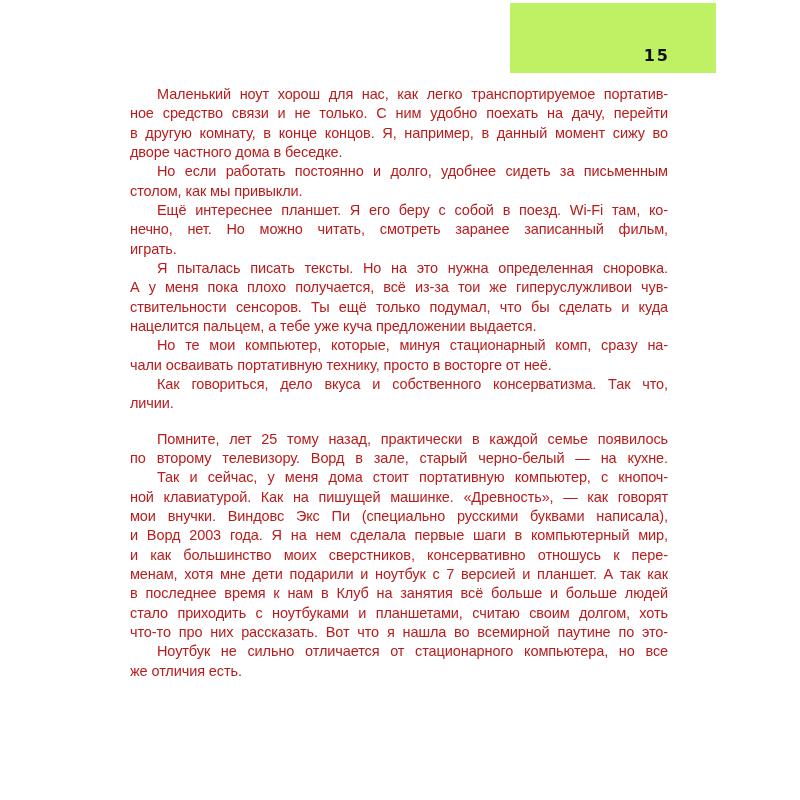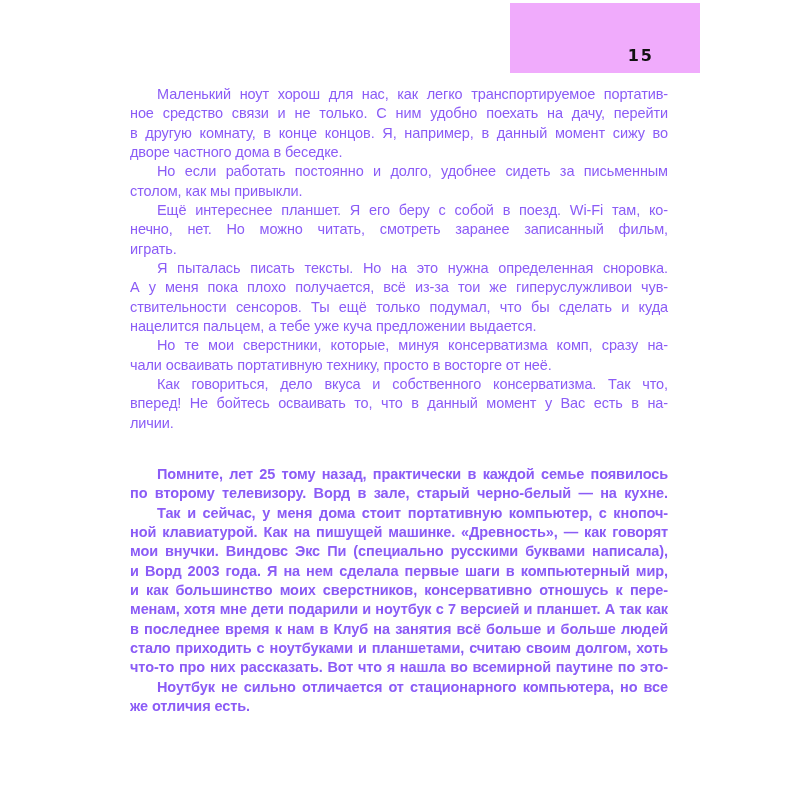--- a/index.html
+++ b/index.html
@@ -35,63 +35,61 @@
   .text-block {
     position: absolute;
     left: 130px;
     top: 85px;
     width: 538px;
     font-size: 14.5px;
     color: #222222;
     letter-spacing: -0.1px;
   }
   .section + .section {
-    margin-top: 32px;
-    font-weight: bold;
+    margin-top: 16px;
   }
   .line {
     height: 19.33px;
     line-height: 19.33px;
     text-align: justify;
     text-align-last: justify;
     white-space: normal;
   }
   .line.last {
     text-align-last: left;
   }
   .line.first {
     text-indent: 27px;
   }
 </style>
 </head>
 <body style="background: rgb(255, 255, 255);">
 
-<div class="header-box" style="background: #f0abfc;">
+<div class="header-box" style="background: #bef264; padding-left: 16px;">
   <span class="page-number" style="color: rgb(17, 17, 17);">15</span>
 </div>
 
-<div class="text-block" style="color: #8b5cf6;">
+<div class="text-block" style="color: #b91c1c;">
     <div class="section">
       <div class="line first">Маленький ноут хорош для нас, как легко транспортируемое портатив-</div>
       <div class="line">ное средство связи и не только. С ним удобно поехать на дачу, перейти</div>
       <div class="line">в другую комнату, в конце концов. Я, например, в данный момент сижу во</div>
       <div class="line last">дворе частного дома в беседке.</div>
       <div class="line first">Но если работать постоянно и долго, удобнее сидеть за письменным</div>
       <div class="line last">столом, как мы привыкли.</div>
       <div class="line first">Ещё интереснее планшет. Я его беру с собой в поезд. Wi-Fi там, ко-</div>
       <div class="line">нечно, нет. Но можно читать, смотреть заранее записанный фильм,</div>
       <div class="line last">играть.</div>
       <div class="line first">Я пыталась писать тексты. Но на это нужна определенная сноровка.</div>
       <div class="line">А у меня пока плохо получается, всё из-за тои же гиперуслужливои чув-</div>
       <div class="line">ствительности сенсоров. Ты ещё только подумал, что бы сделать и куда</div>
       <div class="line last">нацелится пальцем, а тебе уже куча предложении выдается.</div>
-      <div class="line first">Но те мои сверстники, которые, минуя консерватизма комп, сразу на-</div>
+      <div class="line first">Но те мои компьютер, которые, минуя стационарный комп, сразу на-</div>
       <div class="line last">чали осваивать портативную технику, просто в восторге от неё.</div>
       <div class="line first">Как говориться, дело вкуса и собственного консерватизма. Так что,</div>
-      <div class="line">вперед! Не бойтесь осваивать то, что в данный момент у Вас есть в на-</div>
       <div class="line last">личии.</div>
     </div>
     <div class="section">
       <div class="line first">Помните, лет 25 тому назад, практически в каждой семье появилось</div>
       <div class="line">по второму телевизору. Ворд в зале, старый черно-белый — на кухне.</div>
       <div class="line first">Так и сейчас, у меня дома стоит портативную компьютер, с кнопоч-</div>
       <div class="line">ной клавиатурой. Как на пишущей машинке. «Древность», — как говорят</div>
       <div class="line">мои внучки. Виндовс Экс Пи (специально русскими буквами написала),</div>
       <div class="line">и Ворд 2003 года. Я на нем сделала первые шаги в компьютерный мир,</div>
       <div class="line">и как большинство моих сверстников, консервативно отношусь к пере-</div>

